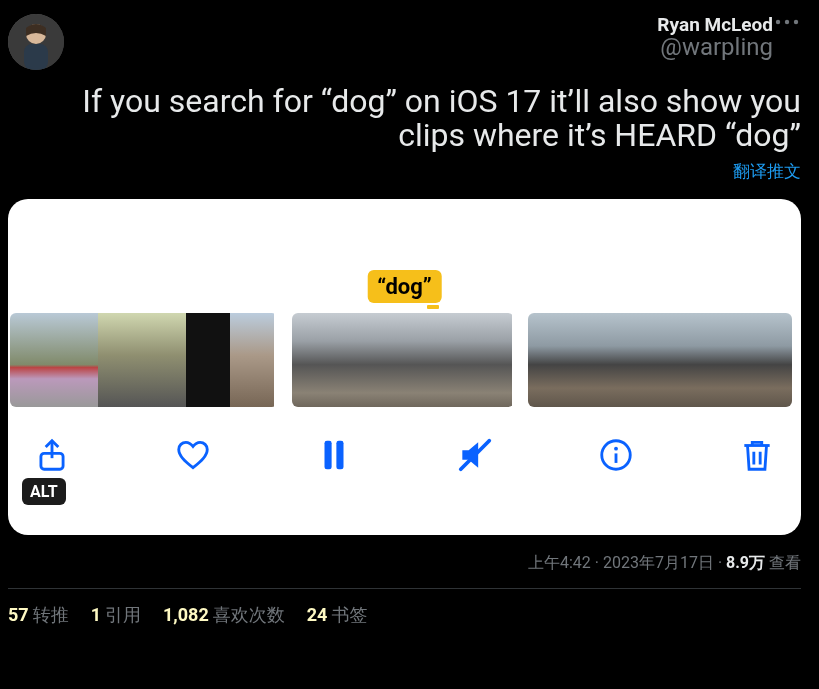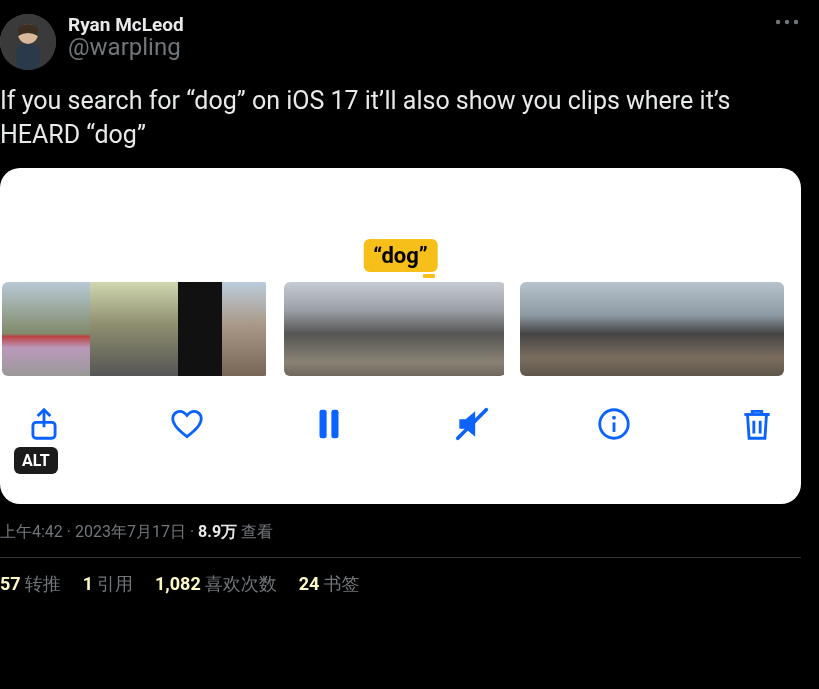--- a/index.html
+++ b/index.html
@@ -6,22 +6,23 @@
     margin: 0;
     padding: 0;
     background: #000;
     font-family: -apple-system, BlinkMacSystemFont, "Segoe UI", Roboto, Helvetica, Arial, sans-serif;
     color: #e7e9ea;
     width: 819px;
     height: 689px;
     overflow: hidden;
   }
   .tweet {
-    padding: 14px 18px 0 0;
+    padding: 14px 18px 0 8px;
     box-sizing: border-box;
+    text-align: right;
   }
   .header {
     display: flex;
     align-items: flex-start;
     position: relative;
   }
   .avatar {
     width: 56px;
     height: 56px;
     border-radius: 50%;
@@ -51,21 +52,21 @@
     height: 20px;
     display: flex;
     justify-content: center;
     align-items: center;
     font-size: 22px;
     letter-spacing: 2px;
     margin-top: -2px;
   }
   .body-text {
     margin-top: 14px;
-    font-size: 25px;
+    font-size: 32px;
     line-height: 34px;
     font-weight: 400;
   }
   .translate {
     margin-top: 8px;
     color: #1d9bf0;
     font-size: 17px;
   }
   .media-card {
     margin-top: 16px;
@@ -208,20 +209,21 @@
     <div class="more">
       <svg viewBox="0 0 24 6" width="24" height="6" fill="currentColor">
         <circle cx="3" cy="3" r="2.2"></circle>
           <circle cx="12" cy="3" r="2.2"></circle>
           <circle cx="21" cy="3" r="2.2"></circle>
       </svg>
     </div>
   </div>
 
   <div class="body-text">If you search for “dog” on iOS 17 it’ll also show you clips where it’s HEARD “dog”</div>
+  <div class="translate">翻译推文</div>
 
   <div class="media-card">
     <div class="card-top-space">
       <div class="caption-pill">“dog”</div>
       <div class="caption-tick"></div>
     </div>
 
     <div class="filmstrip">
       <div class="clip" style="width:268px;">
         <div class="frame dog1"></div>

